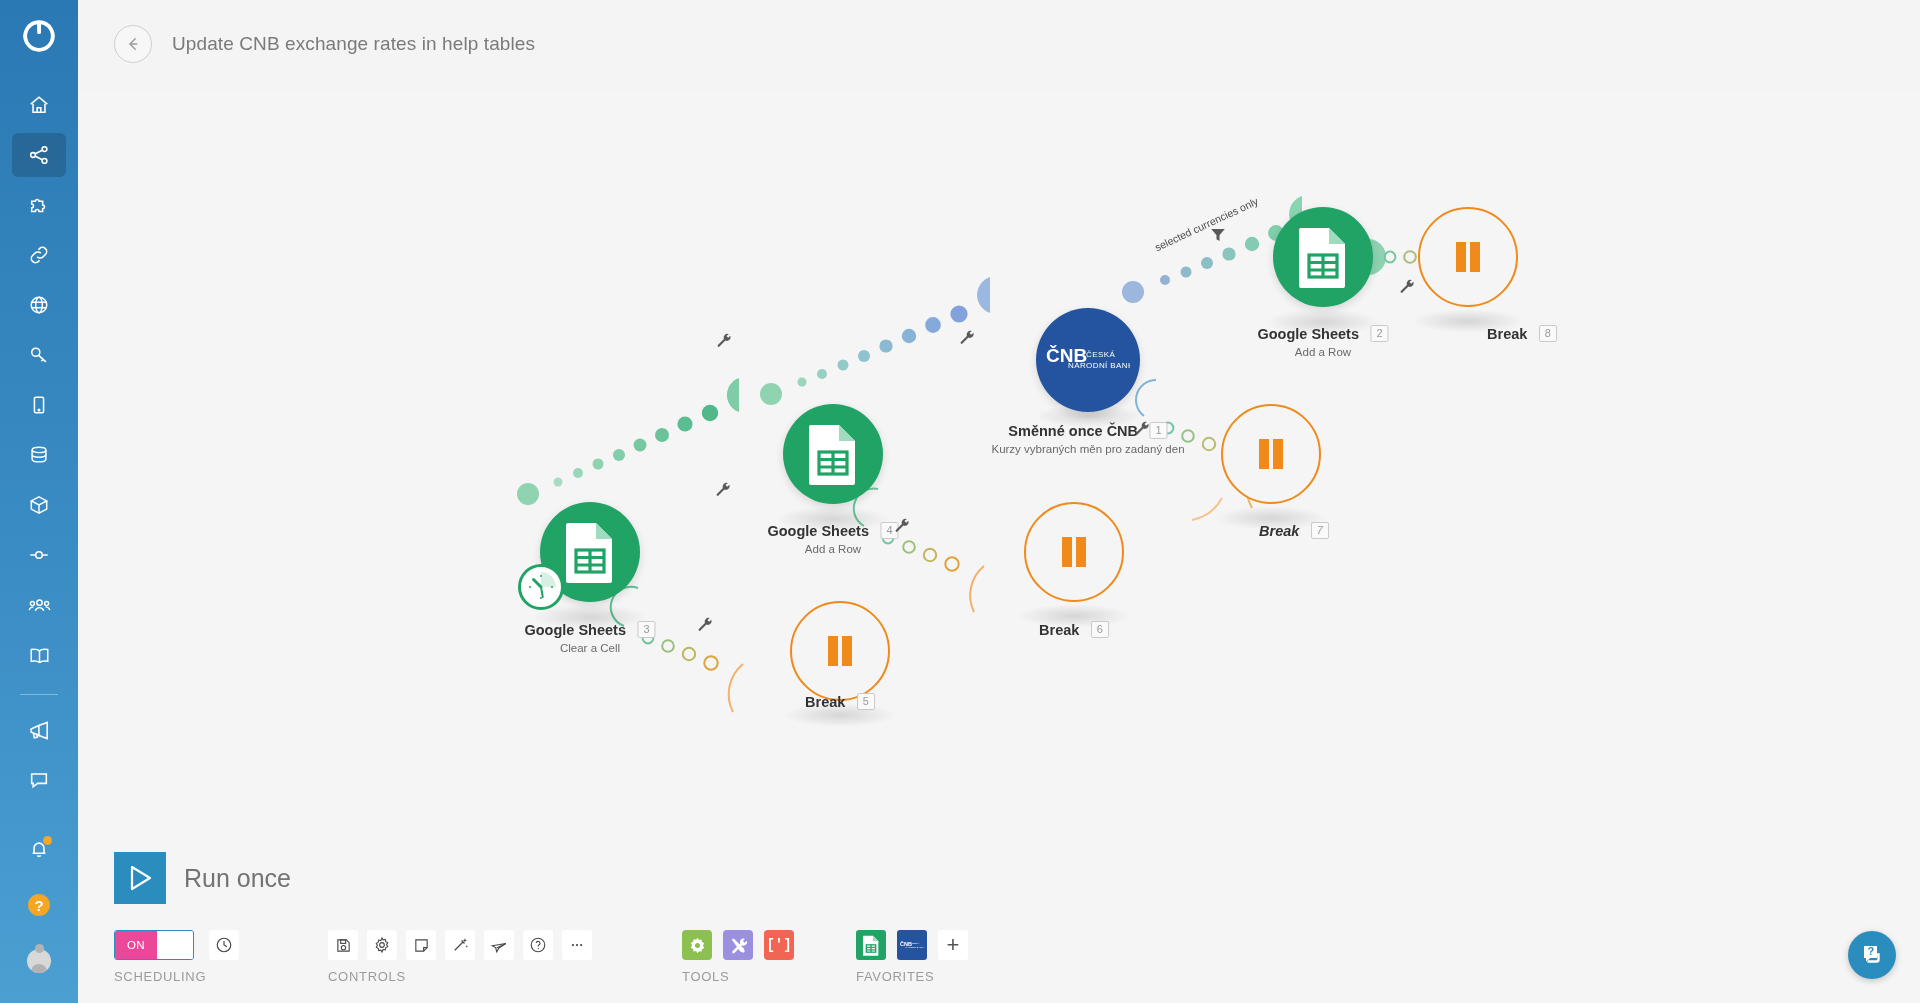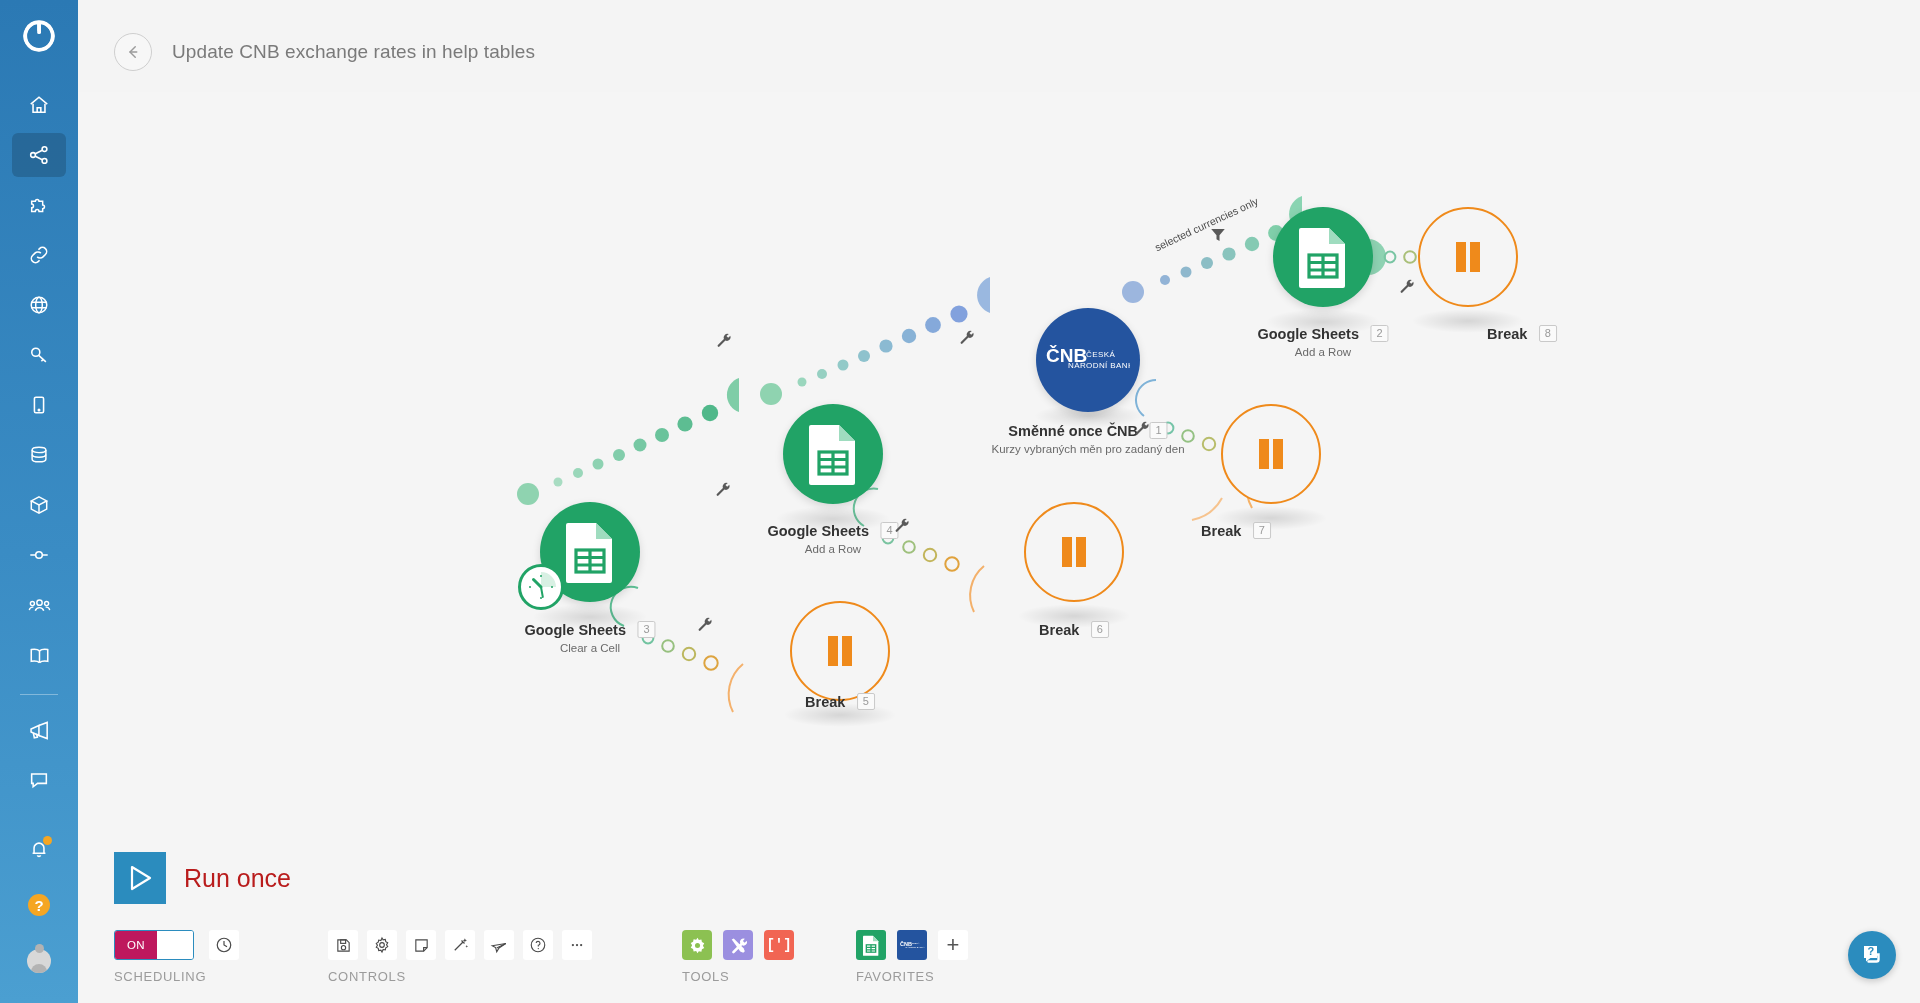--- a/index.html
+++ b/index.html
@@ -36,21 +36,21 @@
                  color: #fff; font-size: 15px; font-weight: bold; display:flex;
                  align-items:center; justify-content:center; }
   .avatar-circle { width: 24px; height: 24px; border-radius: 50%; background: #d8d8d8;
                    display:flex; align-items:flex-end; justify-content:center; overflow:hidden;}
   .avatar-head { width: 9px; height: 9px; border-radius:50%; background:#b3b3b3; position:absolute; top:5px;}
   .avatar-body { width: 16px; height: 9px; border-radius: 8px 8px 0 0; background:#b3b3b3; margin-bottom:0;}
   .bell-dot { position:absolute; right: 9px; top: 9px; width: 9px; height: 9px;
               border-radius: 50%; background: #f5a623; }
 
   
-  .header { position: absolute; left: 78px; top: 8px; width: 1512px; height: 92px; }
+  .header { position: absolute; left: 78px; top: 0; width: 1512px; height: 92px; }
   .back-btn {
     position: absolute; left: 36px; top: 25px;
     width: 38px; height: 38px; border: 1px solid #cfcfcf; border-radius: 50%;
     display: flex; align-items: center; justify-content: center;
     background: #f7f7f7; cursor: pointer;
   }
   .scenario-title {
     position: absolute; left: 94px; top: 33px;
     font-size: 19px; color: #7a7a7a; font-weight: 400; letter-spacing: .1px;
   }
@@ -91,30 +91,30 @@
   .filter-ico { position:absolute; cursor:pointer; }
   .route-label { position:absolute; font-size: 10.5px; color: #4a4a4a; white-space: nowrap;}
   .clock-badge { position:absolute; border-radius:50%; background:#fff;
                  border: 3px solid #21a366; display:flex; align-items:center; justify-content:center;}
 
   
   .bottom { position: absolute; left: 78px; top: 852px; width: 1842px; height: 151px; background:#f5f5f5;}
   .run-row { position:absolute; left: 36px; top: 0px; display:flex; align-items:center; }
   .run-btn { width: 52px; height: 52px; background: #2b8cbe; display:flex;
              align-items:center; justify-content:center; cursor:pointer;}
-  .run-label { margin-left: 18px; font-size: 25px; color: #b91c1c; }
+  .run-label { margin-left: 18px; font-size: 25px; color: #737373; }
 
   .ctl-row { position:absolute; left: 36px; top: 78px; display:flex; align-items:flex-start; }
   .group { display:flex; flex-direction:column; }
   .group-items { display:flex; align-items:center; }
   .group-label { font-size: 13px; color: #9b9b9b; letter-spacing: .7px; margin-top: 9px; }
 
   .toggle { width: 80px; height: 30px; border: 1px solid #2b8cbe; border-radius: 3px;
             display:flex; cursor:pointer; overflow:hidden; }
-  .toggle-on { flex: 0 0 42px; background: #be185d; color:#fff; font-size: 11.5px;
+  .toggle-on { flex: 0 0 42px; background: #ec4899; color:#fff; font-size: 11.5px;
                display:flex; align-items:center; justify-content:center; letter-spacing:.4px;}
   .toggle-knob { flex:1; background: #fff; }
 
   .sq-btn { width: 30px; height: 30px; background:#fff; border-radius:3px;
             display:flex; align-items:center; justify-content:center; cursor:pointer;
             margin-right: 9px; color:#4a4a4a; }
   .sq-btn:last-child { margin-right: 0; }
   .tool-btn { width: 30px; height: 30px; border-radius:4px; display:flex;
               align-items:center; justify-content:center; cursor:pointer; margin-right: 11px; }
   .fav-btn { width: 30px; height: 30px; border-radius:3px; display:flex;
@@ -502,21 +502,21 @@
     </div>
 
     <div class="node">
       <div class="node-shadow" style="left:1136px; top:414px; width:114px; height:24px;"></div>
       <div class="node-circle node-break" style="left:1143px; top:312px; width:100px; height:100px;">
         <svg width="28" height="34" viewBox="0 0 28 34">
           <rect x="2" y="2" width="10" height="30" fill="#ef8a1b"></rect>
           <rect x="16" y="2" width="10" height="30" fill="#ef8a1b"></rect>
         </svg>
       </div>
-      <div class="node-label" style="left:1158px; top:429px;">
+      <div class="node-label" style="left:1216px; top:429px;font-style:italic;">
         <span class="node-title">Break</span>
         <span class="node-badge">7</span>
       </div>
     </div>
 
     <div class="node">
       <div class="node-shadow" style="left:939px; top:512px; width:114px; height:24px;"></div>
       <div class="node-circle node-break" style="left:946px; top:410px; width:100px; height:100px;">
         <svg width="28" height="34" viewBox="0 0 28 34">
           <rect x="2" y="2" width="10" height="30" fill="#ef8a1b"></rect>

